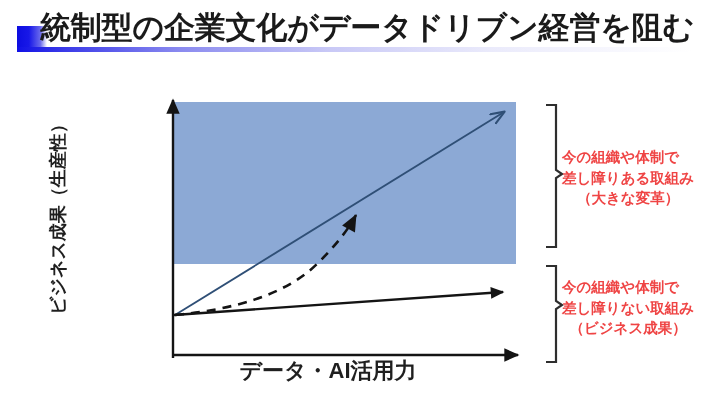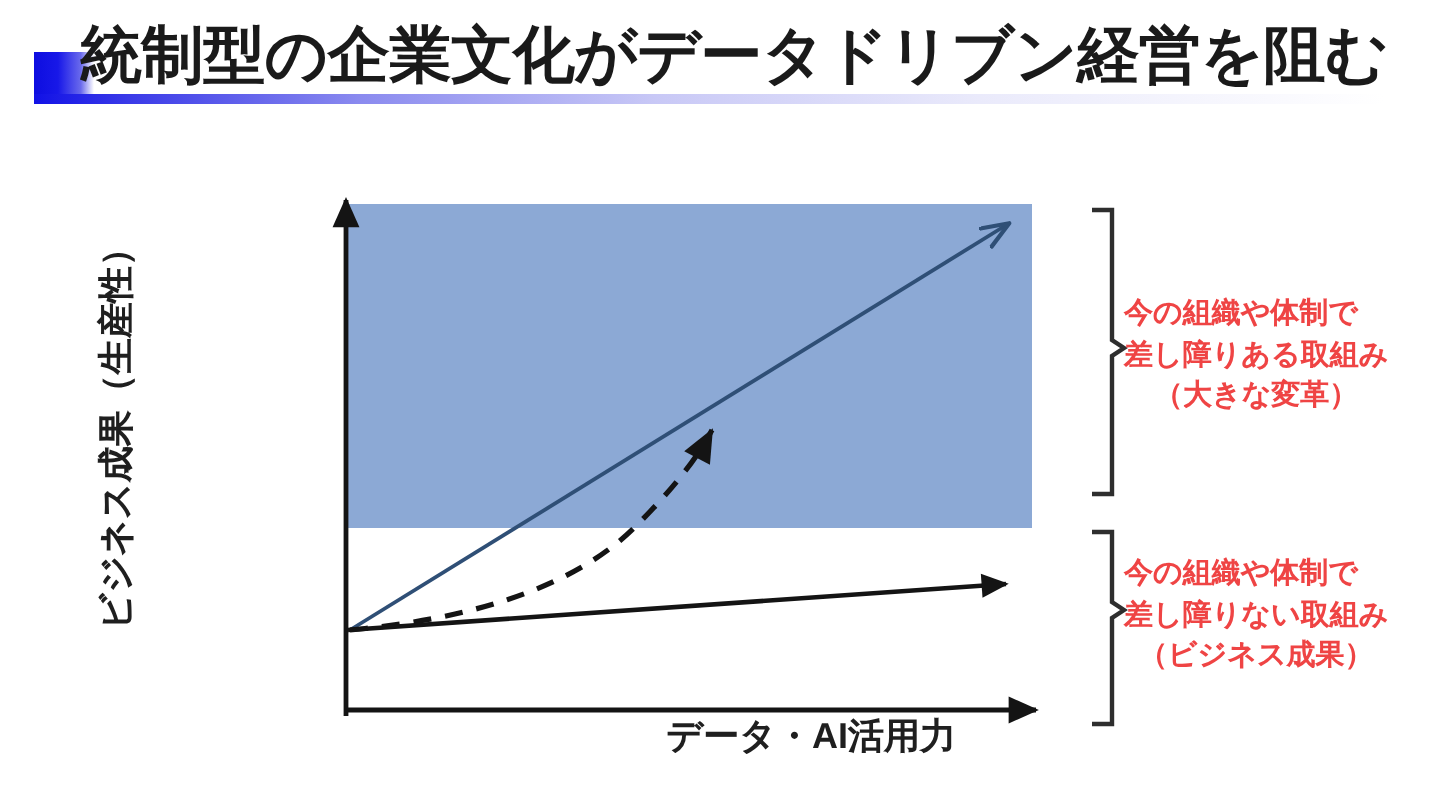--- a/index.html
+++ b/index.html
@@ -80,22 +80,22 @@
     font-weight: bold;
     color: #1f1f1f;
     transform: rotate(-90deg);
     white-space: nowrap;
   }
   #xlabel {
     position: absolute;
     left: 178px;
     top: 298px;
     width: 300px;
-    text-align: right;
-    font-size: 18px;
+    text-align: center;
+    font-size: 22px;
     font-weight: bold;
     color: #1f1f1f;
     white-space: nowrap;
   }
 
   
   .annotation {
     position: absolute;
     font-size: 14.5px;
     font-weight: bold;

